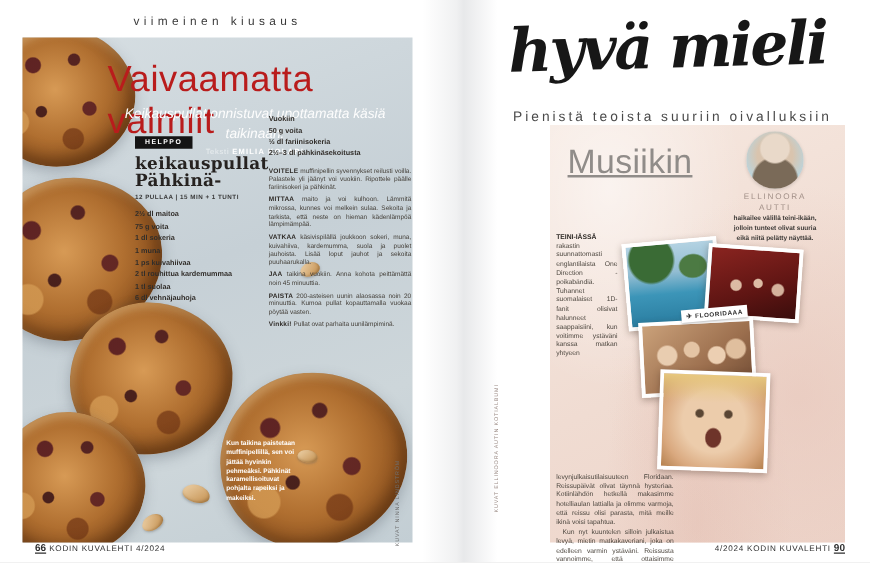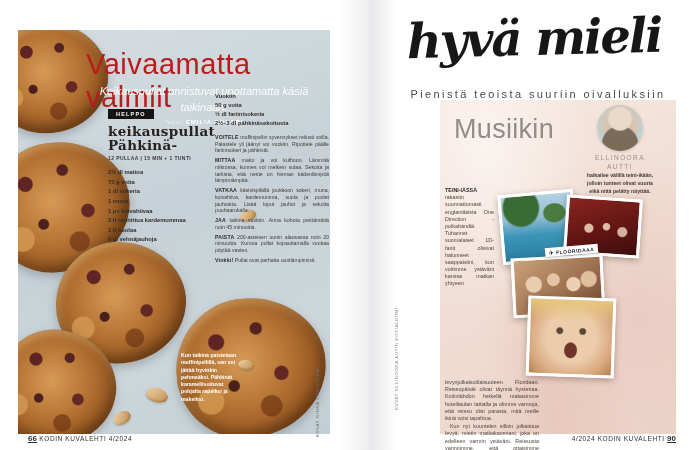--- a/index.html
+++ b/index.html
@@ -64,21 +64,21 @@
                 font-family:"DejaVu Serif",serif;font-style:italic;font-weight:bold;
                 font-size:48px;letter-spacing:-2px;color:#171717;transform:rotate(-1.5deg);}
   .script-sub{left:400px;top:88px;width:276px;text-align:center;font-size:11px;letter-spacing:2.4px;color:#4a4a4a;}
   .panel{left:440px;top:100px;width:236px;height:334px;
          background:
           radial-gradient(ellipse at 20% 15%, rgba(255,255,255,.55), transparent 40%),
           radial-gradient(ellipse at 85% 65%, rgba(230,195,183,.55), transparent 55%),
           radial-gradient(ellipse at 50% 95%, rgba(226,188,175,.5), transparent 45%),
           linear-gradient(155deg,#f6e8e0 0%,#f0dcd2 55%,#edd4c9 100%);}
   .article-title{left:443px;top:116px;width:122px;text-align:center;font-size:27px;line-height:.98;
-                 color:#908c89;letter-spacing:.3px;}
+                 color:#908c89;letter-spacing:.3px;text-decoration:underline;}
   .avatar{left:597px;top:105px;width:46px;height:46px;border-radius:50%;
           background:
            radial-gradient(circle at 50% 30%, #e9d9c9 0 28%, transparent 32%),
            radial-gradient(circle at 50% 85%, #7a6a58 0 38%, transparent 42%),
            radial-gradient(circle at 50% 42%, #d9c4ae 0 40%, #bcd3da 70%, #a9c4cf 100%);
           box-shadow:0 1px 3px rgba(0,0,0,.15);}
   .author-name{left:583px;top:154px;width:74px;text-align:center;font-size:6.5px;letter-spacing:1.4px;
                color:#a18f87;line-height:1.35;}
   .author-bio{left:586px;top:172px;width:68px;text-align:center;font-size:5.2px;font-weight:bold;
               color:#3d3a37;line-height:1.5;}
@@ -117,20 +117,21 @@
   .loc-tag{left:545px;top:246px;transform:rotate(-5deg);background:#ffffff;color:#2b2b2b;
            font-size:5px;font-weight:bold;letter-spacing:.5px;padding:1.5px 4px;
            box-shadow:0 1px 2px rgba(0,0,0,.25);white-space:nowrap;}
   .loc-tag .plane{font-size:5.5px;}
 </style>
 </head>
 <body>
 
 <div class="spread">
 
+  <div class="abs kicker">viimeinen kiusaus</div>
 
   <div class="abs photo">
     <div class="bun" style="left:-28px;top:-8px;width:118px;height:112px;transform:rotate(8deg);"></div>
     <div class="bun" style="left:-30px;top:112px;width:142px;height:130px;transform:rotate(-6deg);"></div>
     <div class="bun" style="left:38px;top:212px;width:130px;height:122px;transform:rotate(3deg);"></div>
     <div class="bun" style="left:-22px;top:300px;width:120px;height:116px;transform:rotate(14deg);"></div>
     <div class="bun" style="left:158px;top:268px;width:150px;height:140px;transform:rotate(-4deg);"></div>
     <div class="nut" style="left:222px;top:180px;width:16px;height:11px;transform:rotate(-20deg);"></div>
     <div class="nut" style="left:128px;top:358px;width:22px;height:14px;transform:rotate(15deg);"></div>
     <div class="nut" style="left:95px;top:382px;width:18px;height:12px;transform:rotate(-30deg);"></div>

